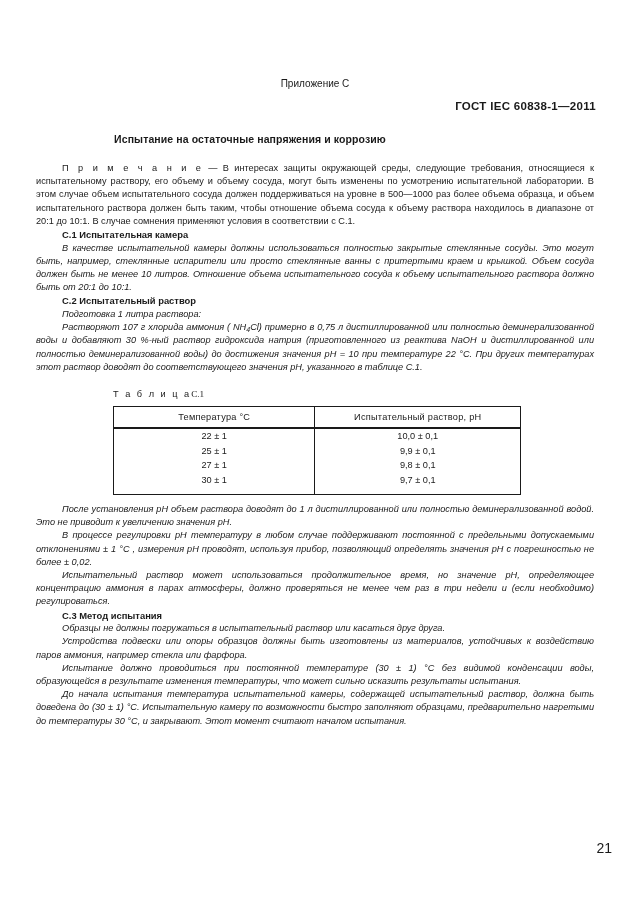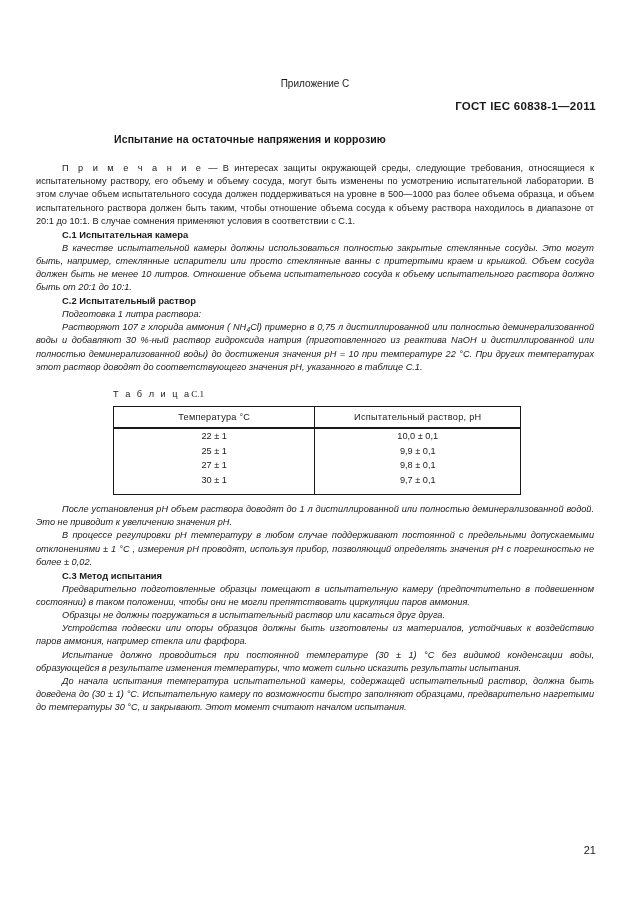--- a/index.html
+++ b/index.html
@@ -144,23 +144,23 @@
   }
   .col-temp { width: 202px; }
   .col-ph   { width: 206px; }
 
   
   .col.after-table { top: 503px; }
 
   
   .page-number {
     position: absolute;
-    right: 34px;
+    right: 18px;
     bottom: 57px;
-    font-size: 11px;
+    font-size: 14px;
   }
 </style>
 </head>
 <body>
 
 <div class="page">
 
   <div class="doc-header">ГОСТ IEC 60838-1—2011</div>
 
   <div class="annex-block">
@@ -208,23 +208,23 @@
         <td>30 ± 1</td>
         <td>9,7 ± 0,1</td>
       </tr>
     </tbody>
   </table>
 
   <div class="col after-table">
 
     <p class="indent ital">После установления рН объем раствора доводят до 1 л дистиллированной или полностью деминерализованной водой. Это не приводит к увеличению значения рН.</p>
     <p class="indent ital">В процессе регулировки рН температуру в любом случае поддерживают постоянной с предельными допускаемыми отклонениями  ± 1 °С , измерения рН проводят, используя прибор, позволяющий определять значения рН с погрешностью не более ± 0,02.</p>
+    <p class="indent ital">Испытательный раствор может использоваться продолжительное время, но значение рН, определяющее  концентрацию аммония в парах атмосферы, должно проверяться не менее чем раз в три недели и (если необходимо) регулироваться.</p>
 
     <p class="heading">С.3  Метод испытания</p>
-    <p class="indent ital">Предварительно подготовленные образцы помещают в испытательную камеру (предпочтительно в подвешенном состоянии) в таком положении, чтобы они не могли препятствовать циркуляции паров аммония.</p>
     <p class="indent ital">Образцы не должны погружаться в испытательный раствор или касаться друг друга.</p>
     <p class="indent ital">Устройства подвески или опоры  образцов должны быть изготовлены из материалов, устойчивых к воздействию паров аммония, например стекла или фарфора.</p>
     <p class="indent ital">Испытание должно проводиться при постоянной температуре (30 ± 1) °С без видимой конденсации воды, образующейся в результате изменения температуры, что может сильно исказить результаты испытания.</p>
     <p class="indent ital">До начала испытания температура испытательной камеры, содержащей испытательный раствор, должна быть доведена до (30 ± 1) °С.  Испытательную камеру по возможности быстро заполняют образцами, предварительно нагретыми до температуры 30 °С, и закрывают. Этот момент считают началом испытания.</p>
 
   </div>
 
   <div class="page-number">21</div>
 
 </div>

